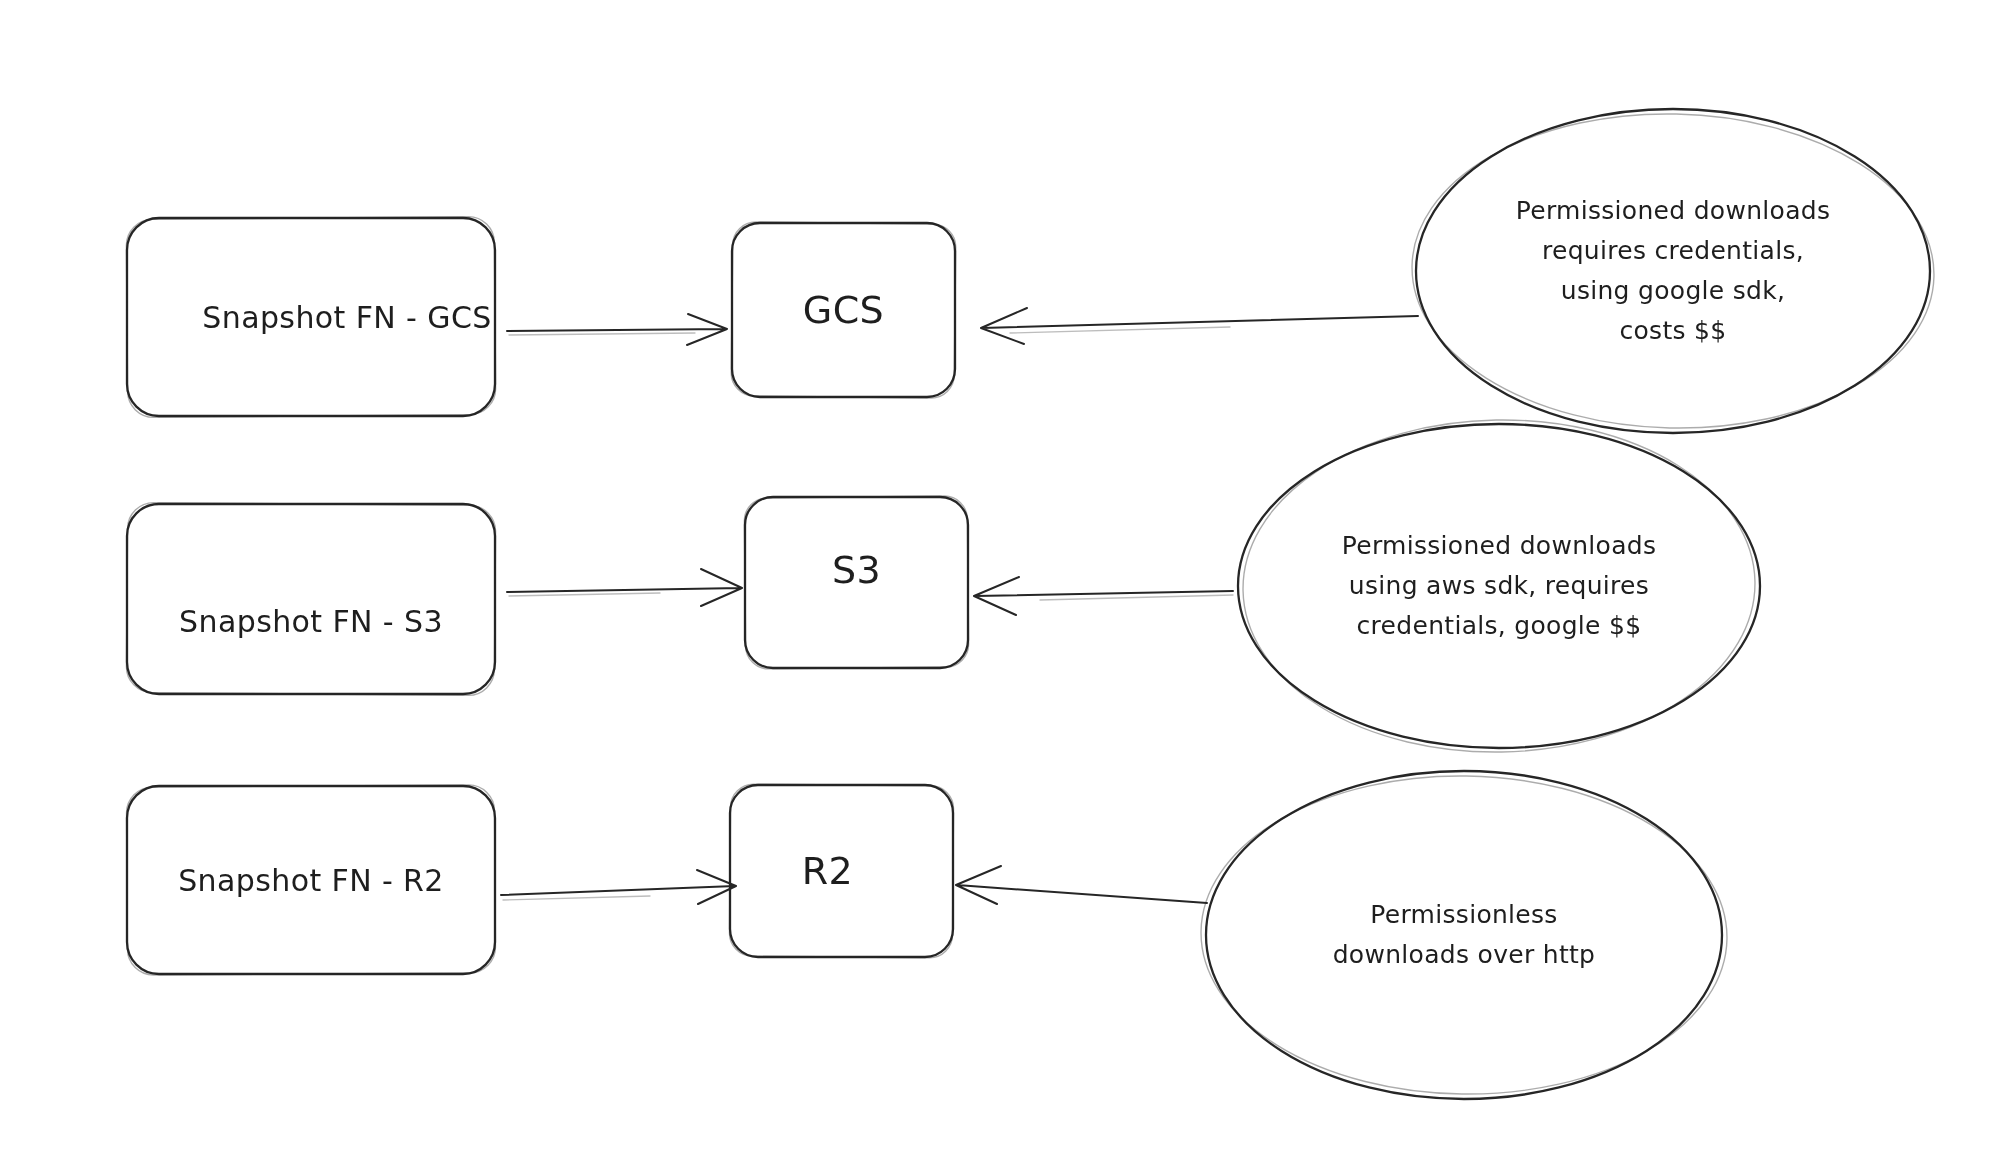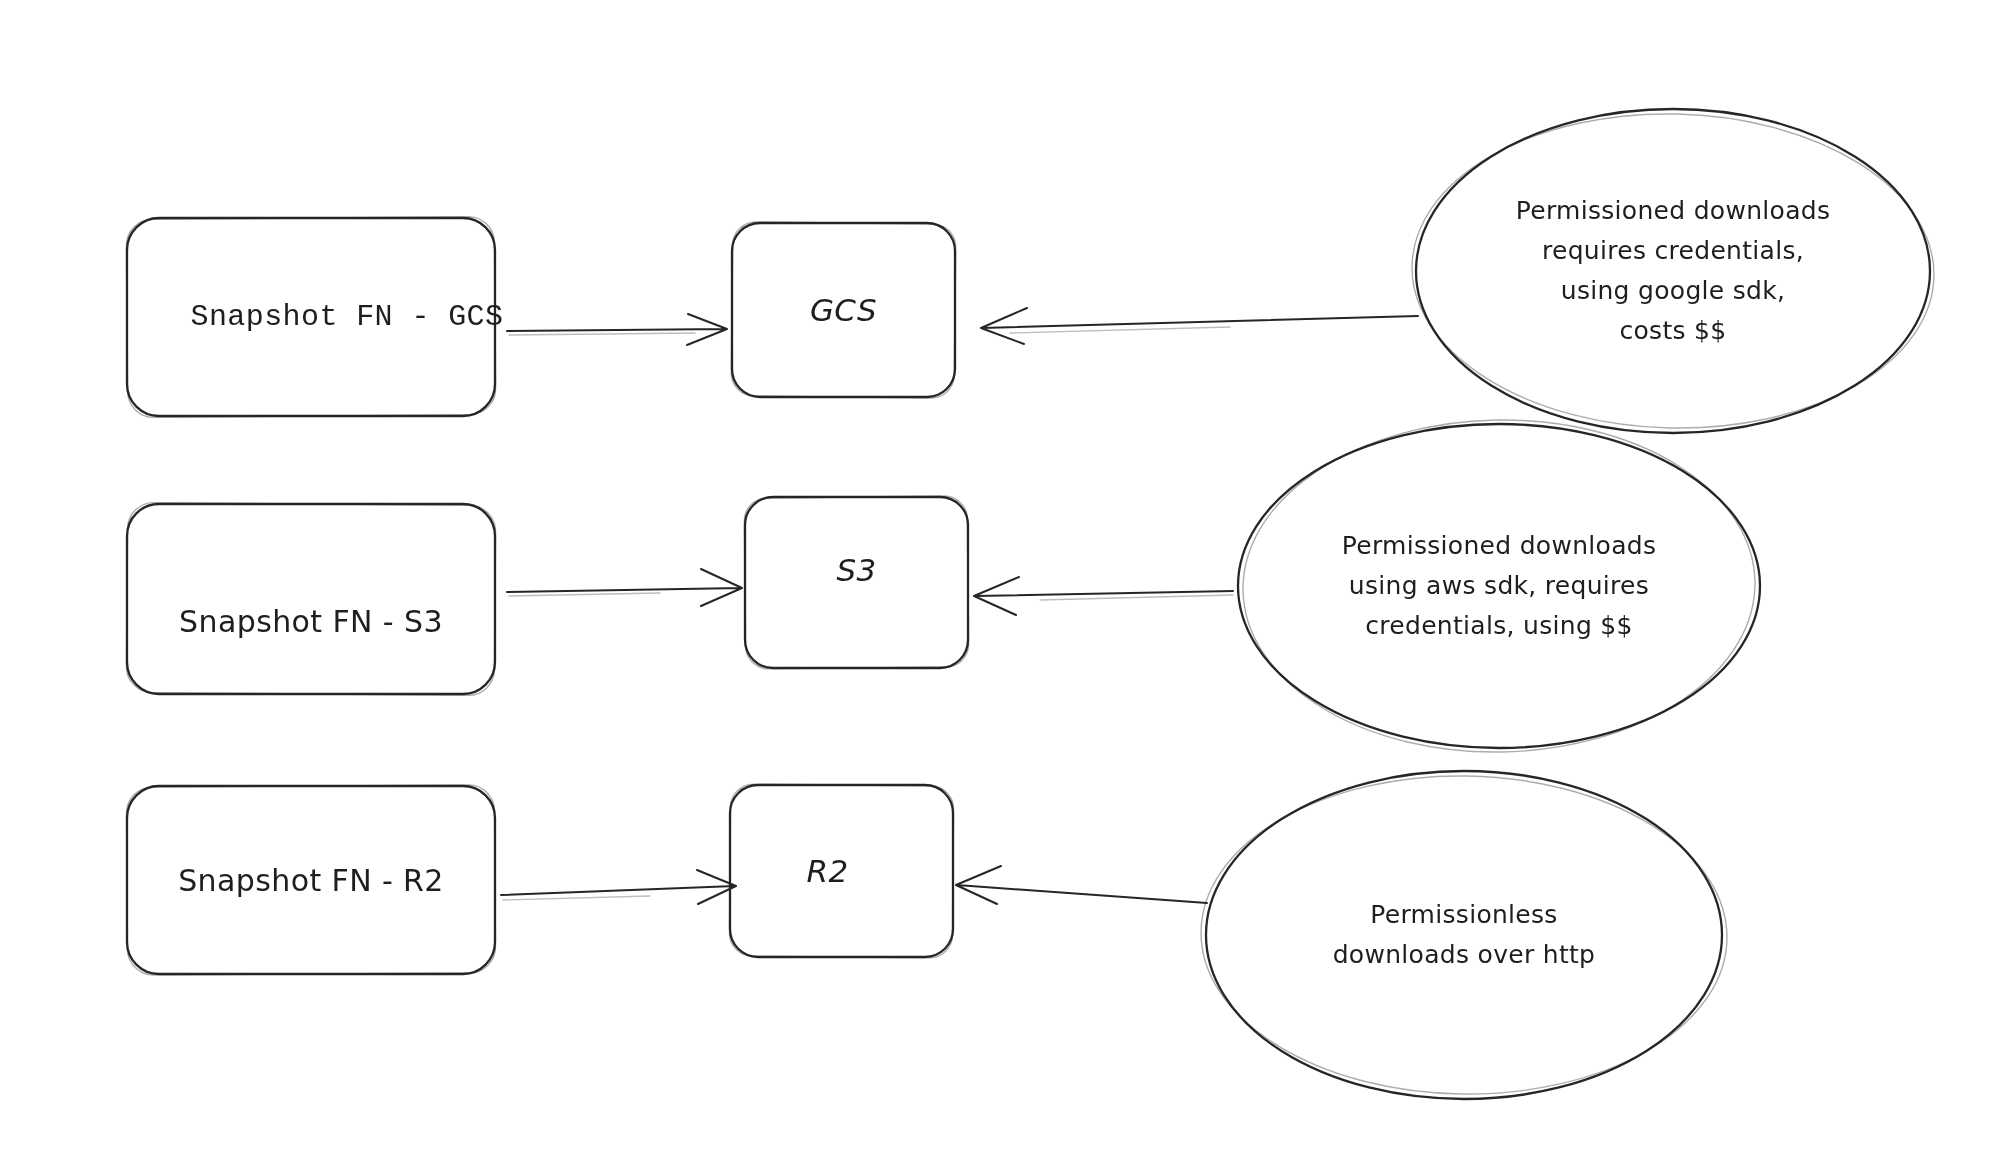--- a/index.html
+++ b/index.html
@@ -32,21 +32,21 @@
   .label {
     position: absolute;
     display: flex;
     align-items: center;
     justify-content: center;
     text-align: center;
     letter-spacing: 0.4px;
     white-space: nowrap;
   }
   .src-label { font-size: 30px; }
-  .tgt-label { font-size: 31px; font-style: italic; }
+  .tgt-label { font-size: 38px; }
   .note {
     position: absolute;
     display: flex;
     flex-direction: column;
     align-items: center;
     justify-content: center;
     text-align: center;
     font-size: 25px;
     line-height: 40px;
     letter-spacing: 0.3px;
@@ -86,35 +86,35 @@
     <rect class="shape ghost" x="127" y="786" width="368" height="188" rx="26" ry="26" transform="rotate(-0.4 311 880)"></rect>
     <rect class="shape" x="730" y="785" width="223" height="172" rx="28" ry="28"></rect>
     <rect class="shape ghost" x="730" y="785" width="223" height="172" rx="23" ry="23" transform="rotate(0.5 841 871)"></rect>
     <ellipse class="shape" cx="1464" cy="935" rx="258" ry="164"></ellipse>
     <ellipse class="shape ghost" cx="1464" cy="935" rx="263" ry="159" transform="rotate(0.8 1464 935)"></ellipse>
     <path class="arrow" d="M501,895 L735,886 M697,870 L736,886 L698,904"></path>
     <path class="arrow arrow-ghost" d="M503,900 L650,896"></path>
     <path class="arrow" d="M1207,903 L957,885 M1001,866 L956,885 L997,904"></path>
   </svg>
 
-  <div class="label src-label" style="left:127px; top:218px; width:440px; height:198px;font-family:Liberation Mono, monospace;">Snapshot FN - GCS</div>
+  <div class="label src-label" style="left:127px; top:218px; width:440px; height:198px;">Snapshot FN - GCS</div>
   <div class="label tgt-label" style="left:732px; top:223px; width:223px; height:174px;">GCS</div>
   <div class="note" style="left:1443px; top:112px; width:460px; height:318px;">
     <div>Permissioned downloads</div>
     <div>requires credentials,</div>
     <div>using google sdk,</div>
     <div>costs $$</div>
   </div>
 
   <div class="label src-label" style="left:127px; top:504px; width:368px; height:234px;">Snapshot FN - S3</div>
   <div class="label tgt-label" style="left:745px; top:497px; width:223px; height:146px;">S3</div>
   <div class="note" style="left:1259px; top:424px; width:480px; height:324px;">
     <div>Permissioned downloads</div>
     <div>using aws sdk, requires</div>
-    <div>credentials, using $$</div>
+    <div>credentials, google $$</div>
   </div>
 
   <div class="label src-label" style="left:127px; top:786px; width:368px; height:188px;">Snapshot FN - R2</div>
   <div class="label tgt-label" style="left:716px; top:785px; width:223px; height:172px;">R2</div>
   <div class="note" style="left:1224px; top:771px; width:480px; height:328px;">
     <div>Permissionless</div>
     <div>downloads over http</div>
   </div>
 
 </div>

